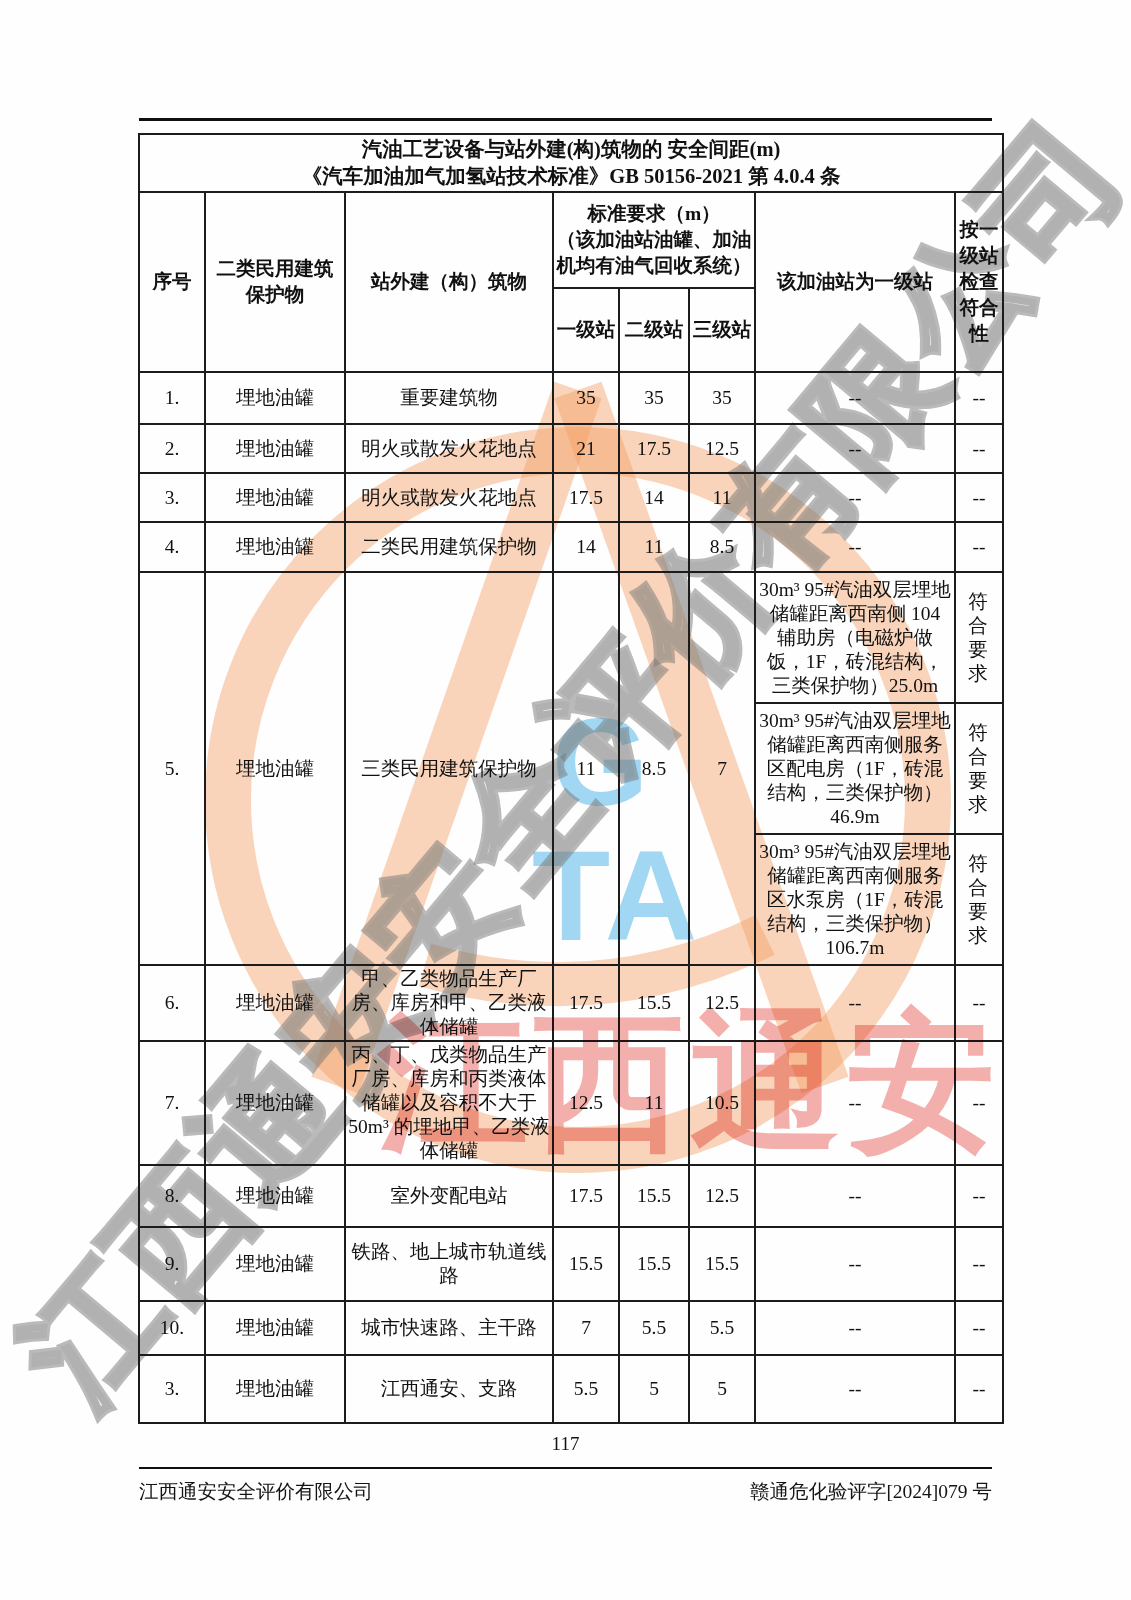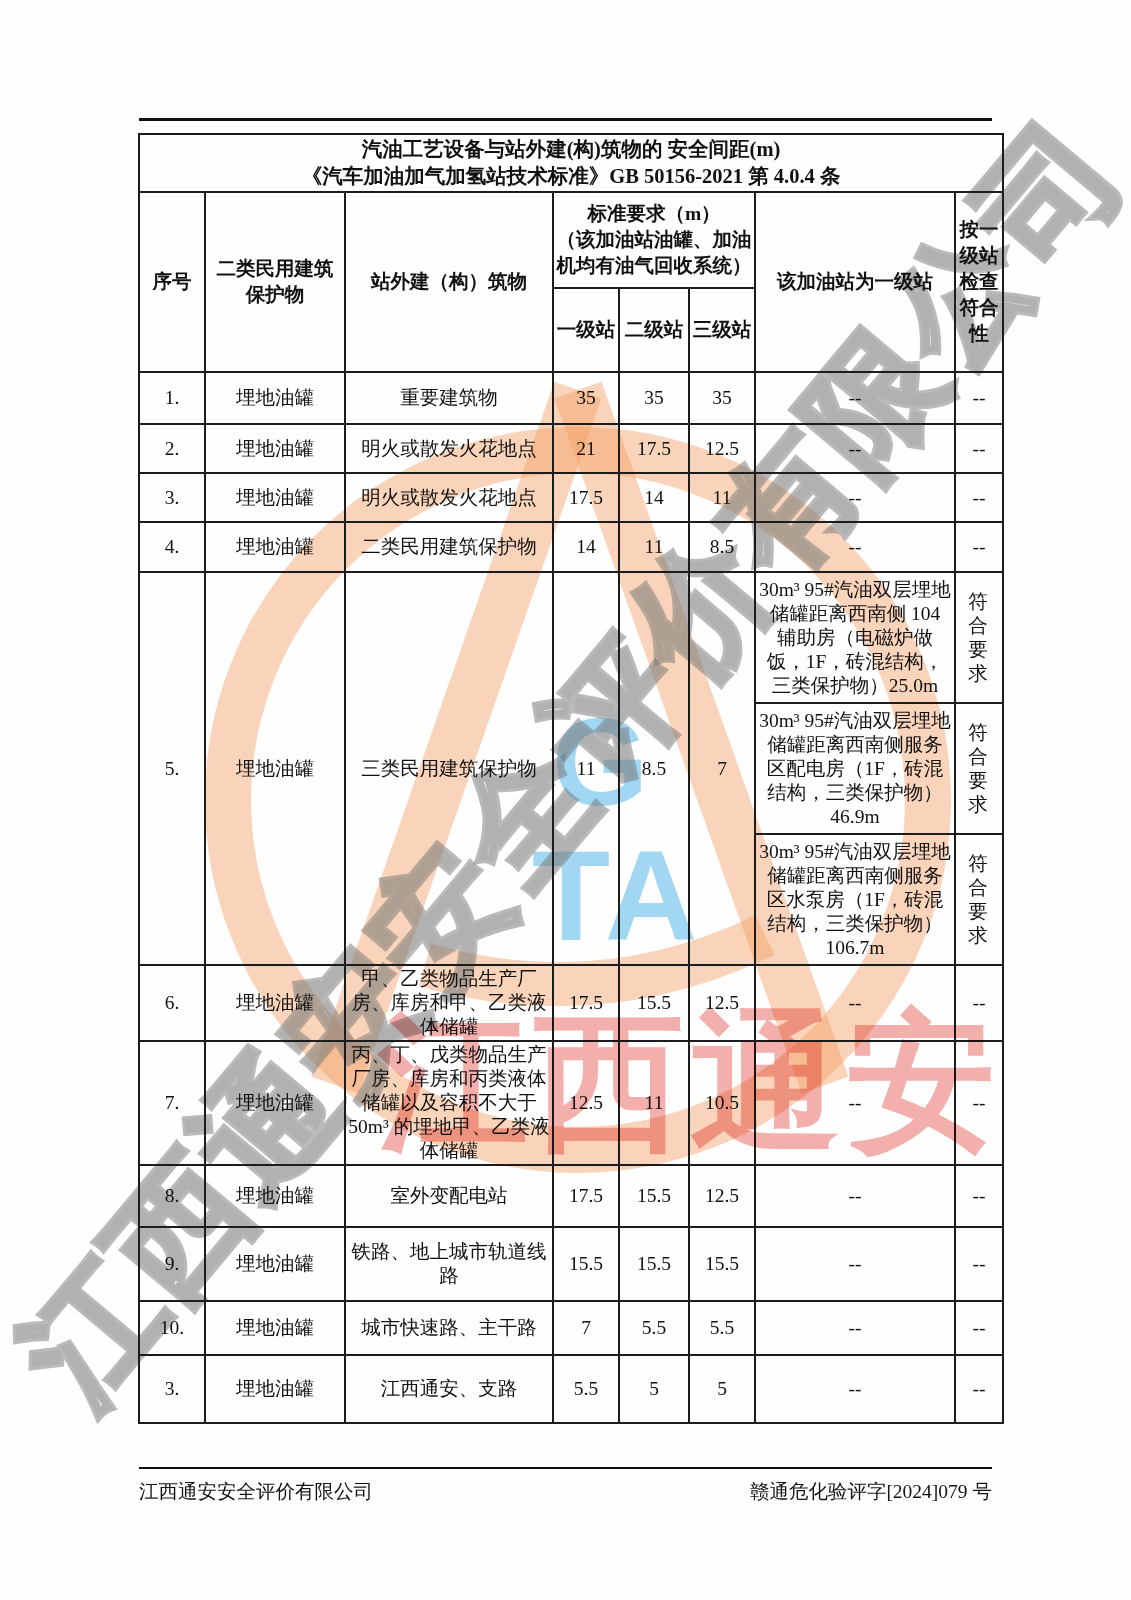--- a/index.html
+++ b/index.html
@@ -229,19 +229,20 @@
       <td>江西通安、支路</td>
       <td>5.5</td>
       <td>5</td>
       <td>5</td>
       <td>--</td>
       <td>--</td>
     </tr>
   </tbody>
     </table>
 
+  <div class="page-num">117</div>
   <div class="footer-rule"></div>
   <div class="footer-row">
     <span>江西通安安全评价有限公司</span>
     <span>赣通危化验评字[2024]079 号</span>
   </div>
 
 </div>
 
 </body></html>

